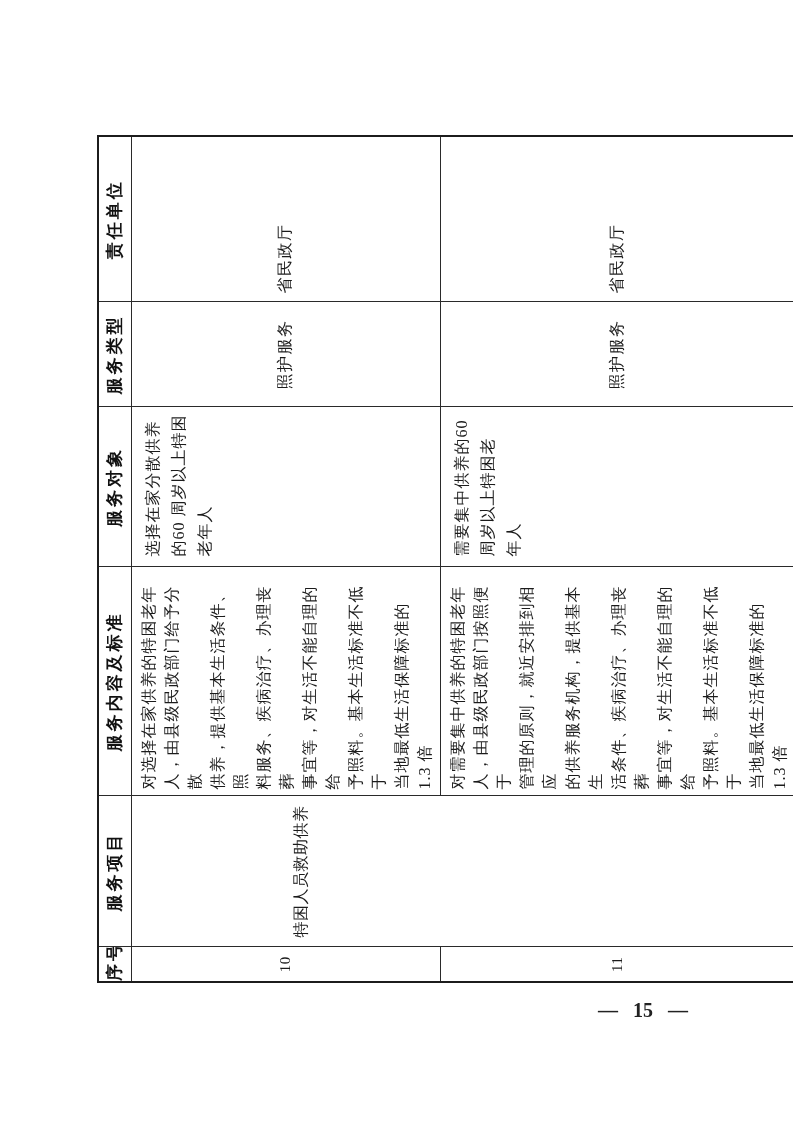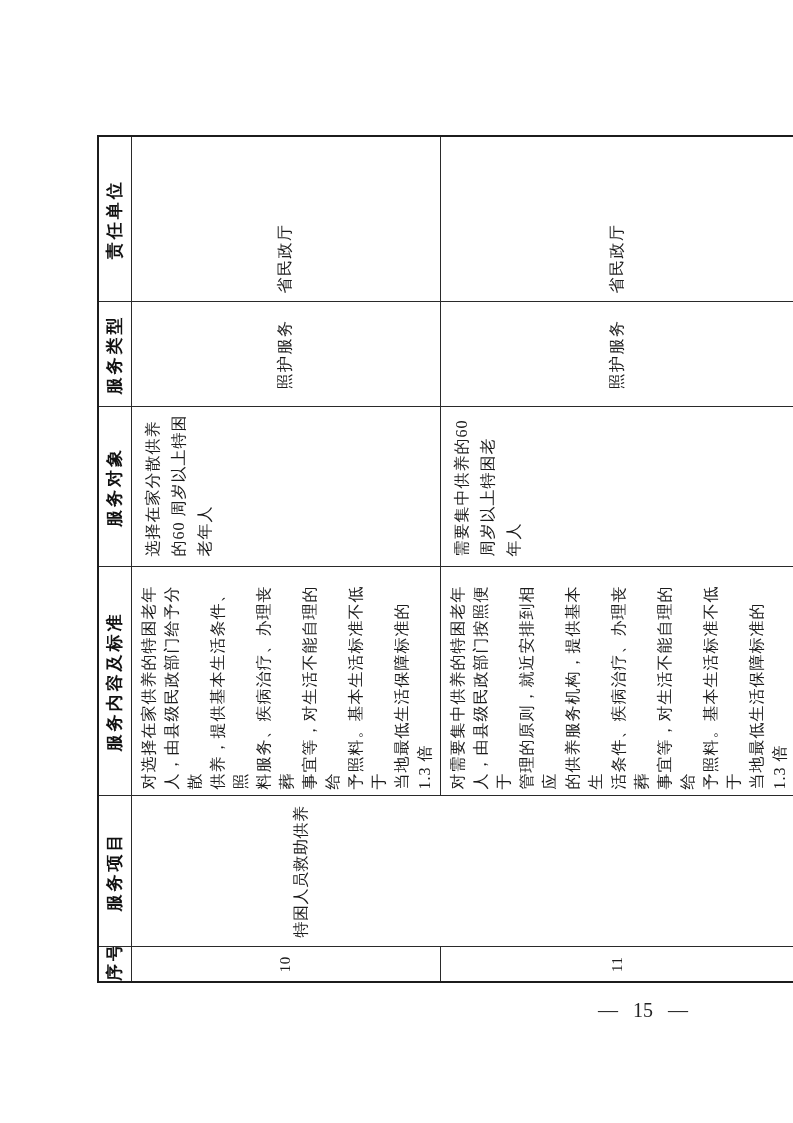--- a/index.html
+++ b/index.html
@@ -106,20 +106,21 @@
   .pageno {
     position: absolute;
     left: 553px;
     top: 999px;
     width: 180px;
     text-align: center;
     font-size: 20px;
     word-spacing: 10px;
     color: #222222;
     font-family: "Liberation Serif", serif;
+    font-weight: bold;
   }
 </style>
 </head>
 <body>
 
 <div class="sheet">
 
   <div class="rot-wrap">
     <table class="svc">
       <colgroup>

